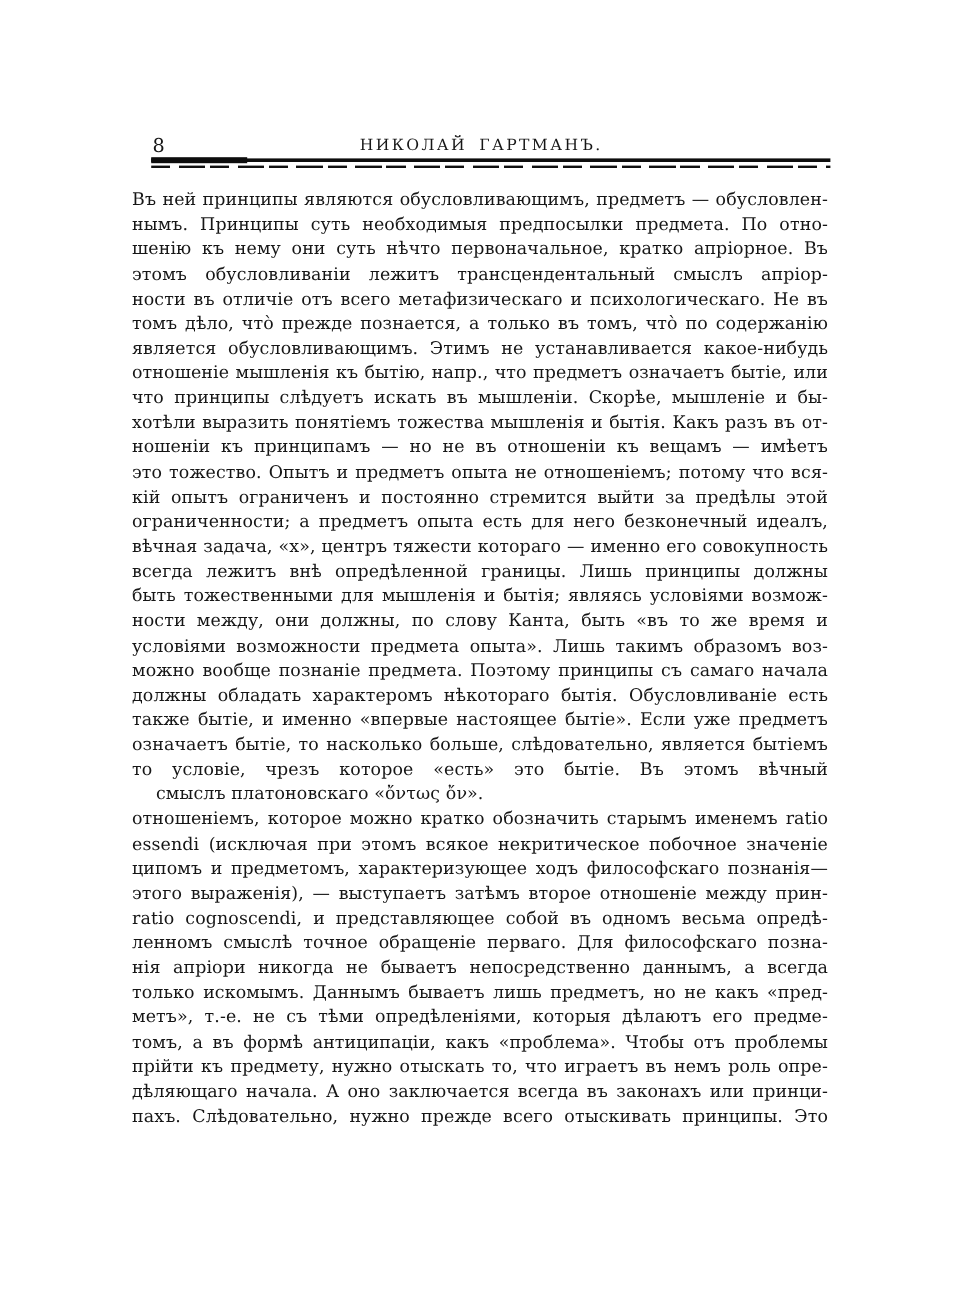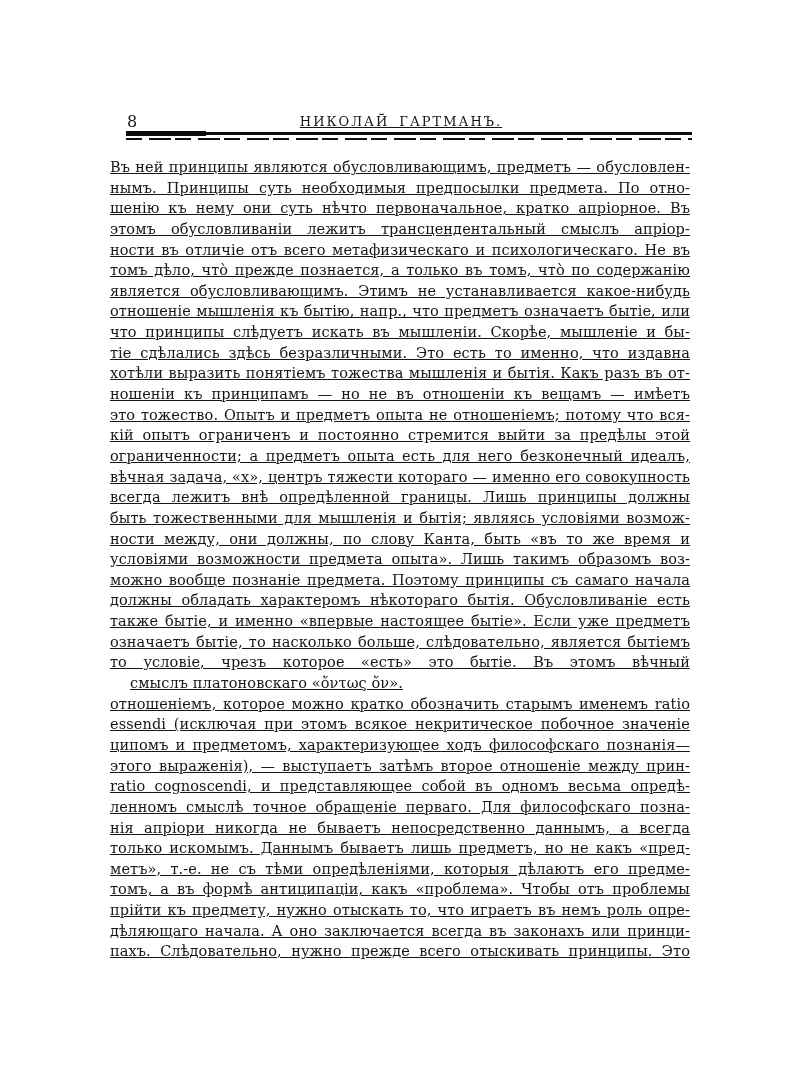--- a/index.html
+++ b/index.html
@@ -32,21 +32,20 @@
   }
   .running-title {
     position: absolute;
     left: 0;
     right: 0;
     top: 3px;
     text-align: center;
     font-size: 13px;
     letter-spacing: 2px;
     word-spacing: 4px;
-    text-decoration: underline;
   }
   .rule-wrap {
     position: absolute;
     top: 132px;
     left: 126px;
     width: 566px;
   }
   .rule-main {
     position: relative;
     height: 3px;
@@ -78,21 +77,20 @@
   }
   .line {
     font-size: 14.5px;
     line-height: 20.65px;
     height: 20.65px;
     overflow: hidden;
     white-space: normal;
     text-align: justify;
     text-align-last: justify;
     letter-spacing: 0.1px;
-    text-decoration: underline;
   }
   .line.no-justify {
     text-align-last: left;
     margin-left: 20px;
   }
   .line.indent {
     text-indent: 18px;
   }
 </style>
 </head>
@@ -113,21 +111,20 @@
       <div class="paragraph">
         <div class="line">Въ ней принципы являются обусловливающимъ, предметъ — обусловлен-</div>
         <div class="line">нымъ. Принципы суть необходимыя предпосылки предмета. По отно-</div>
         <div class="line">шенію къ нему они суть нѣчто первоначальное, кратко апріорное. Въ</div>
         <div class="line">этомъ обусловливаніи лежитъ трансцендентальный смыслъ апріор-</div>
         <div class="line">ности въ отличіе отъ всего метафизическаго и психологическаго. Не въ</div>
         <div class="line">томъ дѣло, что̀ прежде познается, а только въ томъ, что̀ по содержанію</div>
         <div class="line">является обусловливающимъ. Этимъ не устанавливается какое-нибудь</div>
         <div class="line">отношеніе мышленія къ бытію, напр., что предметъ означаетъ бытіе, или</div>
         <div class="line">что принципы слѣдуетъ искать въ мышленіи. Скорѣе, мышленіе и бы-</div>
-        <div class="line">тіе сдѣлались здѣсь безразличными. Это есть то именно, что издавна</div>
         <div class="line">хотѣли выразить понятіемъ тожества мышленія и бытія. Какъ разъ въ от-</div>
         <div class="line">ношеніи къ принципамъ — но не въ отношеніи къ вещамъ — имѣетъ мѣсто</div>
         <div class="line">это тожество. Опытъ и предметъ опыта не отношеніемъ; потому что вся-</div>
         <div class="line">кій опытъ ограниченъ и постоянно стремится выйти за предѣлы этой</div>
         <div class="line">ограниченности; а предметъ опыта есть для него безконечный идеалъ,</div>
         <div class="line">вѣчная задача, «x», центръ тяжести котораго — именно его совокупность —</div>
         <div class="line">всегда лежитъ внѣ опредѣленной границы. Лишь принципы должны</div>
         <div class="line">быть тожественными для мышленія и бытія; являясь условіями возмож-</div>
         <div class="line">ности между, они должны, по слову Канта, быть «въ то же время и</div>
         <div class="line">условіями возможности предмета опыта». Лишь такимъ образомъ воз-</div>

